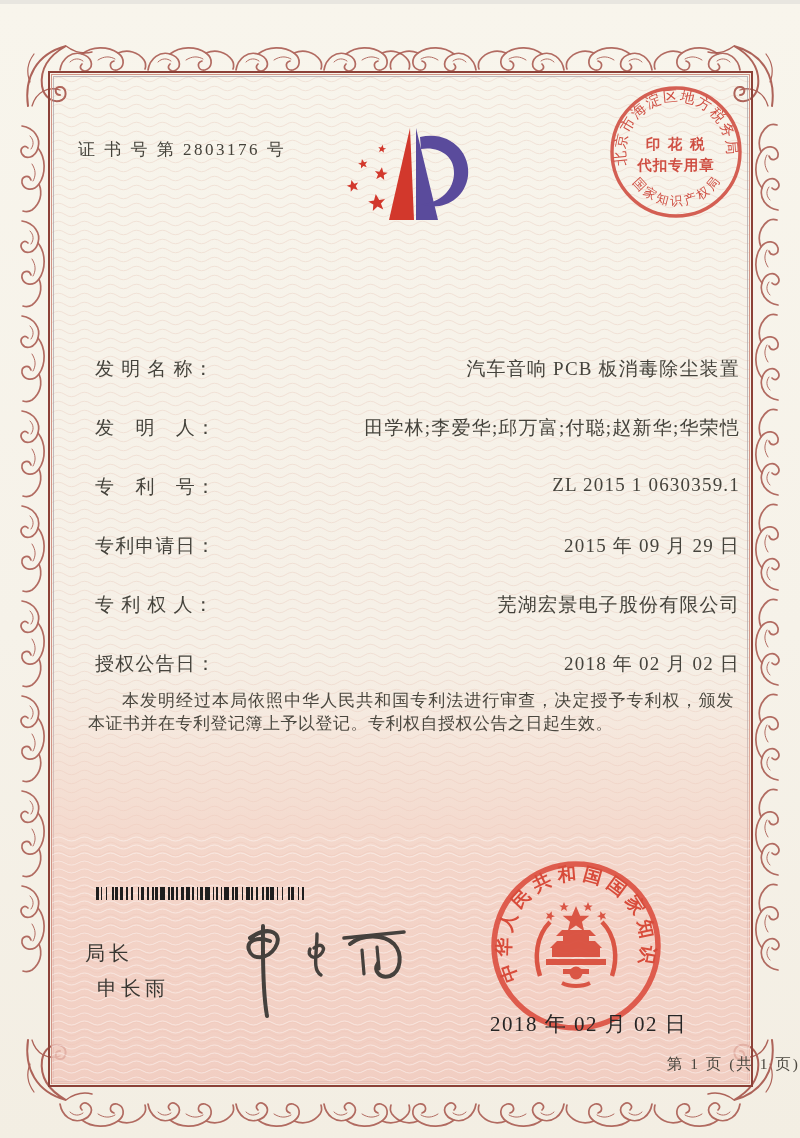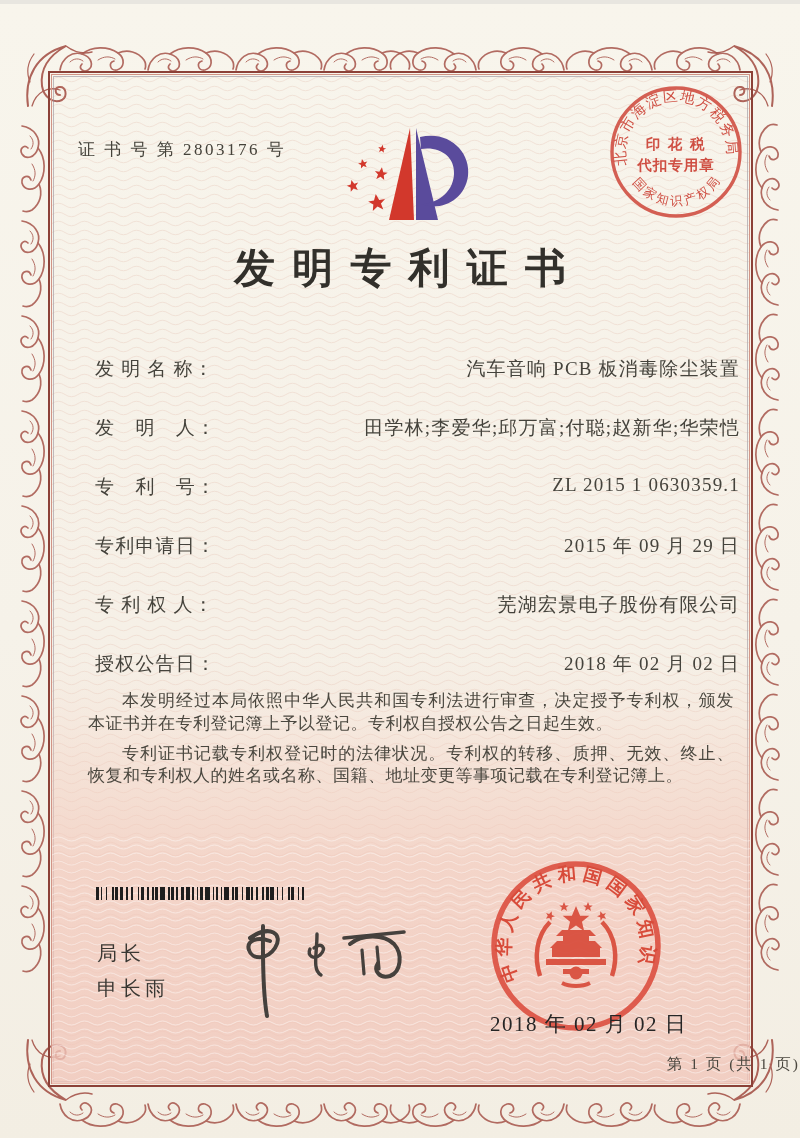--- a/index.html
+++ b/index.html
@@ -19,21 +19,21 @@
          letter-spacing:.42em;text-indent:.42em;color:#32302b;z-index:3;}
   .fields{position:absolute;left:95px;right:60px;top:352px;display:flex;flex-direction:column;gap:33px;
           font-size:19px;letter-spacing:1.2px;color:#45433c;z-index:3;}
   .field{display:flex;justify-content:space-between;}
   .flabel{white-space:pre;flex:none;}
   .fvalue{margin-left:6px;font-family:Liberation Serif, serif;}
   .paras{position:absolute;left:88px;right:66px;top:686px;z-index:3;}
   .paras p{margin:0 0 7px 0;text-indent:2em;font-size:17px;line-height:1.34;text-align:justify;color:#4a473f;letter-spacing:.5px;}
   .barcode{position:absolute;left:96px;top:883px;width:208px;height:13px;overflow:hidden;z-index:3;}
   .barcode i{position:absolute;top:0;bottom:0;background:#1e1e1e;}
-  .officer-title{position:absolute;left:97px;top:936px;font-size:20px;letter-spacing:4px;color:#3a3833;z-index:3;}
+  .officer-title{position:absolute;left:85px;top:936px;font-size:20px;letter-spacing:4px;color:#3a3833;z-index:3;}
   .officer-name{position:absolute;left:97px;top:971px;font-size:20px;letter-spacing:4px;color:#3a3833;z-index:3;}
   .signature{position:absolute;left:210px;top:908px;z-index:3;}
   .seal{position:absolute;left:486px;top:852px;z-index:3;}
   .seal-date{position:absolute;left:490px;top:1006px;font-size:21px;letter-spacing:1.5px;color:#262626;z-index:4;}
   .footer{position:absolute;left:0;right:0;top:1050px;text-align:right;font-size:15.5px;letter-spacing:2px;color:#4a473f;z-index:3;}
 </style>
 </head>
 <body>
 
 <div class="page">
@@ -156,21 +156,20 @@
     <text fill="#cf4f43" style="font-size:14.6px;letter-spacing:1.5px;font-family:'Liberation Serif',serif">
       <textPath href="#stTop">北京市海淀区地方税务局</textPath>
     </text>
     <text fill="#cf4f43" style="font-size:12.5px;letter-spacing:2.5px;font-family:'Liberation Serif',serif">
       <textPath href="#stBot">国家知识产权局</textPath>
     </text>
     <text x="70" y="67" text-anchor="middle" fill="#cf4f43" style="font-size:14.5px;letter-spacing:2px;font-weight:700">印 花 税</text>
     <text x="70" y="88" text-anchor="middle" fill="#cf4f43" style="font-size:14.5px;letter-spacing:1px;font-weight:700">代扣专用章</text>
   </svg>
 
-  <div class="title">发明专利证书</div>
 
   <div class="fields">
     <div class="field">
       <span class="flabel">发 明 名 称：</span>
       <span class="fvalue">汽车音响 PCB 板消毒除尘装置</span>
     </div>
     <div class="field">
       <span class="flabel">发　明　人：</span>
       <span class="fvalue">田学林;李爱华;邱万富;付聪;赵新华;华荣恺</span>
     </div>
@@ -187,21 +186,20 @@
       <span class="fvalue">芜湖宏景电子股份有限公司</span>
     </div>
     <div class="field">
       <span class="flabel">授权公告日：</span>
       <span class="fvalue">2018 年 02 月 02 日</span>
     </div>
   </div>
 
   <div class="paras">
     <p>本发明经过本局依照中华人民共和国专利法进行审查，决定授予专利权，颁发本证书并在专利登记簿上予以登记。专利权自授权公告之日起生效。</p>
-    <p>专利证书记载专利权登记时的法律状况。专利权的转移、质押、无效、终止、恢复和专利权人的姓名或名称、国籍、地址变更等事项记载在专利登记簿上。</p>
   </div>
 
   <div class="barcode">
       <i style="left: 0px; width: 3.2px;"></i>
       <i style="left: 4.8px; width: 1.6px;"></i>
       <i style="left: 9.6px; width: 1.6px;"></i>
       <i style="left: 16px; width: 1.6px;"></i>
       <i style="left: 19.2px; width: 3.2px;"></i>
       <i style="left: 24px; width: 3.2px;"></i>
       <i style="left: 30.4px; width: 1.6px;"></i>

